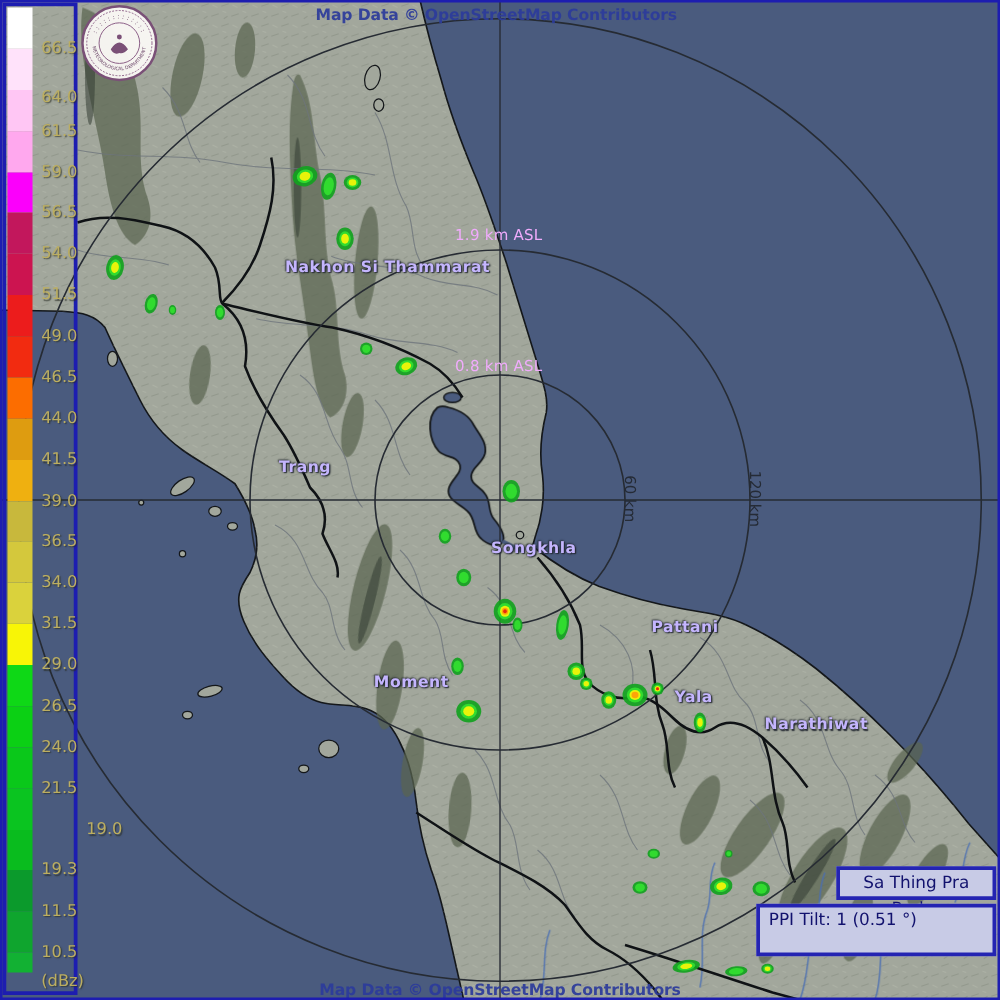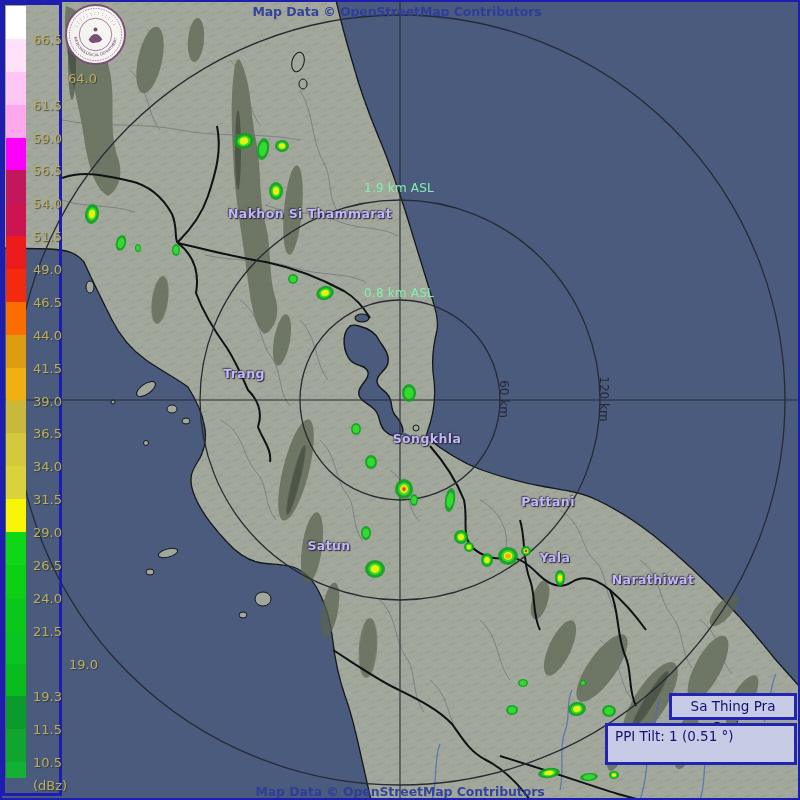--- a/index.html
+++ b/index.html
@@ -5,21 +5,21 @@
   html,body{margin:0;padding:0;background:#222;}
   #app{position:relative;width:800px;height:800px;overflow:hidden;
        font-family:"DejaVu Sans",sans-serif;background:#4A5B7E;}
   #map-svg{position:absolute;left:0;top:0;width:800px;height:800px;}
   #frame{position:absolute;left:0;top:0;width:800px;height:800px;
          border:2px solid #1D1DB0;box-sizing:border-box;pointer-events:none;z-index:40;}
   
   .mlabel{position:absolute;transform:translate(-50%,-50%);white-space:nowrap;z-index:20;}
   .mlabel.place{color:#c4b5fd;font-size:12.5px;font-weight:bold;letter-spacing:.4px;
      text-shadow:1px 1px 1px rgba(35,40,48,.95),-1px -1px 1px rgba(35,40,48,.55),0 0 2px rgba(35,40,48,.9);}
-  .mlabel.asl{color:#86efac;font-size:12px;font-weight:500;letter-spacing:.2px;}
+  .mlabel.asl{color:#f0abfc;font-size:12px;font-weight:500;letter-spacing:.2px;}
   .mlabel.range{color:#252B36;font-size:12px;transform:translate(-50%,-50%) rotate(90deg);}
   
   .osm{position:absolute;color:#2D3C9B;font-weight:bold;font-size:12.5px;
        letter-spacing:-.1px;transform:translateX(-50%);opacity:.93;white-space:nowrap;z-index:25;}
   
   #scale-panel{position:absolute;left:2px;top:2px;width:60px;height:794px;
        border:3px solid #1D1DB0;box-sizing:border-box;z-index:30;pointer-events:none;}
   .seg{position:absolute;left:6px;width:20px;z-index:31;}
   .slabel{position:absolute;left:33px;transform:translateY(-50%);font-size:13px;
        color:#BCAE60;text-shadow:1px 1px 1px rgba(40,44,36,.7);z-index:31;white-space:nowrap;}
@@ -246,21 +246,21 @@
         <ellipse cx="614" cy="775" rx="3.3000000000000003" ry="2.64" fill="#33DD2F" opacity="0.95"></ellipse>
         <ellipse cx="614" cy="775" rx="2.2" ry="1.76" fill="#F2F408" opacity="0.95"></ellipse>
       </g>
   </svg>
 
   <div id="labels-layer">
       <div class="mlabel place" style="left: 310px; top: 213px;">Nakhon Si Thammarat</div>
       <div class="mlabel place" style="left: 244px; top: 373px;">Trang</div>
       <div class="mlabel place" style="left: 427px; top: 438px;">Songkhla</div>
       <div class="mlabel place" style="left: 548px; top: 501px;">Pattani</div>
-      <div class="mlabel place" style="left: 329px; top: 545px;">Satun</div>
+      <div class="mlabel place" style="left: 329px; top: 545px;">Moment</div>
       <div class="mlabel place" style="left: 555px; top: 557px;">Yala</div>
       <div class="mlabel place" style="left: 653px; top: 579px;">Narathiwat</div>
       <div class="mlabel asl" style="left: 399px; top: 188px;">1.9 km ASL</div>
       <div class="mlabel asl" style="left: 399px; top: 293px;">0.8 km ASL</div>
       <div class="mlabel range" style="left: 504px; top: 399px;">60 km</div>
       <div class="mlabel range" style="left: 604px; top: 399px;">120 km</div>
     </div>
 
   <div class="osm" style="left:397px;top:4px;">Map Data © OpenStreetMap Contributors</div>
   <div class="osm" style="left:400px;top:784px;">Map Data © OpenStreetMap Contributors</div>
@@ -288,21 +288,21 @@
       <div class="seg" style="top: 597.79px; height: 32.87px; background: rgb(10, 200, 26);"></div>
       <div class="seg" style="top: 630.66px; height: 32.87px; background: rgb(10, 196, 32);"></div>
       <div class="seg" style="top: 663.53px; height: 32.87px; background: rgb(9, 188, 30);"></div>
       <div class="seg" style="top: 696.4px; height: 32.87px; background: rgb(11, 154, 44);"></div>
       <div class="seg" style="top: 729.27px; height: 32.87px; background: rgb(15, 165, 46);"></div>
       <div class="seg" style="top: 762.14px; height: 15.86px; background: rgb(18, 177, 51);"></div>
     </div>
   <div id="scale-labels">
     <div class="slabel" style="top:785px;">(dBz)</div>
   <div class="slabel" style="top: 39px;">66.5</div>
-      <div class="slabel" style="top: 78px; margin-left: 35px;">64.0</div>
+      <div class="slabel" style="top: 78px;">64.0</div>
       <div class="slabel" style="top: 104.74px;">61.5</div>
       <div class="slabel" style="top: 137.61px;">59.0</div>
       <div class="slabel" style="top: 170.48px;">56.5</div>
       <div class="slabel" style="top: 203.35px;">54.0</div>
       <div class="slabel" style="top: 236.22px;">51.5</div>
       <div class="slabel" style="top: 269.09px;">49.0</div>
       <div class="slabel" style="top: 301.96px;">46.5</div>
       <div class="slabel" style="top: 334.83px;">44.0</div>
       <div class="slabel" style="top: 367.7px;">41.5</div>
       <div class="slabel" style="top: 400.57px;">39.0</div>

